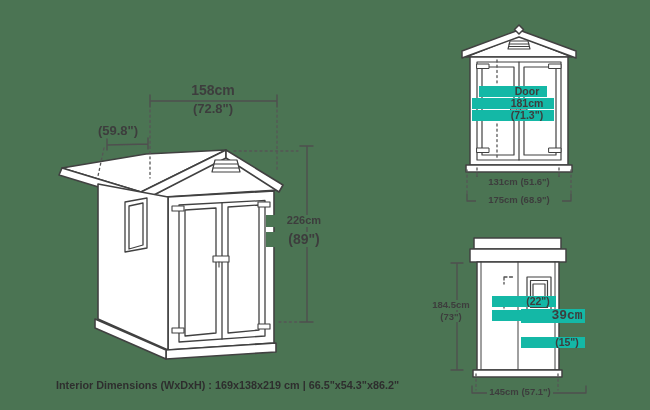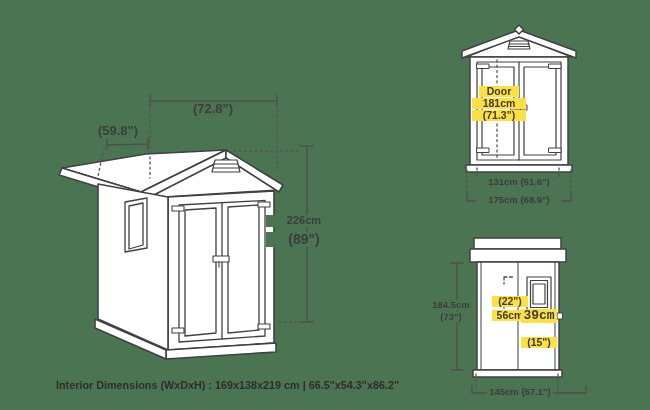--- a/index.html
+++ b/index.html
@@ -7,21 +7,21 @@
     position:relative;width:650px;height:410px;overflow:hidden;
     background:#4b7453;
     font-family:"Liberation Sans",sans-serif;
   }
   .stage svg{position:absolute;left:0;top:0;}
   .dim{
     position:absolute;color:#3d3d3d;font-weight:bold;text-align:center;
     line-height:1.05;white-space:nowrap;
   }
   .bg{background:#4b7453;}       
-  .bgw{background:#fde047;}      
+  .bgw{background:#14b8a6;padding-left:28px;}      
   .footer{
     position:absolute;left:56px;top:379px;font-size:10.8px;font-weight:bold;
     color:#2e2e2e;white-space:nowrap;
   }
 </style>
 </head>
 <body>
 
 <div class="stage">
 
@@ -144,20 +144,21 @@
       <path d="M527,315 V321 M551,315 V321 M527,321 H551"></path>
       <path d="M451,263 H463 M457,263 V370 M451,370 H463"></path>
       <path d="M472,386 V393 M586,386 V393 M472,393 H586"></path>
       <g stroke="#565656" stroke-dasharray="2 3.2">
         <path d="M476,374 V390"></path>
         <path d="M558,374 V390"></path>
       </g>
     </g>
   </svg>
 
+  <div class="dim" style="left:163px;top:83px;width:100px;font-size:14px;">158cm</div>
   <div class="dim" style="left:163px;top:102px;width:100px;font-size:13px;">(72.8")</div>
 
   <div class="dim" style="left:76px;top:124px;width:84px;font-size:13px;">(59.8")</div>
 
   <div class="dim bg" style="left:266px;top:215px;width:76px;font-size:11px;">226cm</div>
   <div class="dim bg" style="left:266px;top:232px;width:76px;font-size:14px;">(89")</div>
 
   <div class="dim bgw" style="left:479px;top:86px;width:40px;font-size:10.5px;">Door</div>
   <div class="dim bgw" style="left:472px;top:98px;width:54px;font-size:10.5px;">181cm</div>
   <div class="dim bgw" style="left:472px;top:110px;width:54px;font-size:10.5px;">(71.3")</div>

